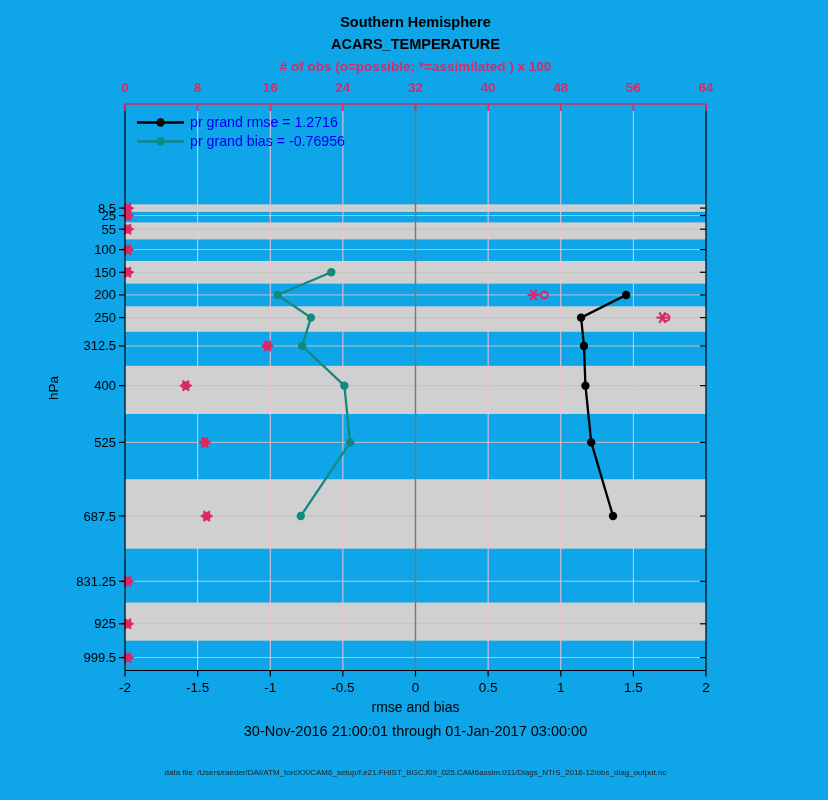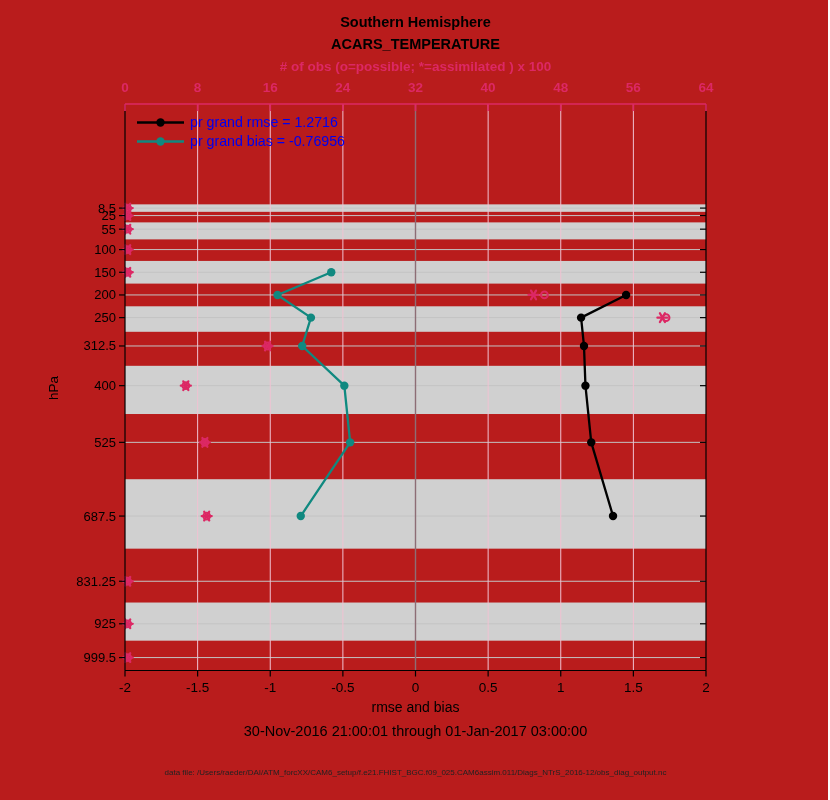--- a/index.html
+++ b/index.html
@@ -1,16 +1,16 @@
 <!DOCTYPE html>
 <html><head>
 <meta charset="utf-8">
 <style>
   html,body{margin:0;padding:0;background:#ffffff;}
-  .page{position:relative;width:828px;height:800px;background:#b91c1c;
+  .page{position:relative;width:828px;height:800px;background:#0ea5e9;
         font-family:"Liberation Sans","DejaVu Sans",sans-serif;}
   svg text{font-family:"Liberation Sans","DejaVu Sans",sans-serif;}
   .t-bold{font-weight:bold;}
 </style>
 </head>
 <body>
 
 <div class="page">
   <svg id="chart" width="830" height="800" viewBox="0 0 830 800">
 

